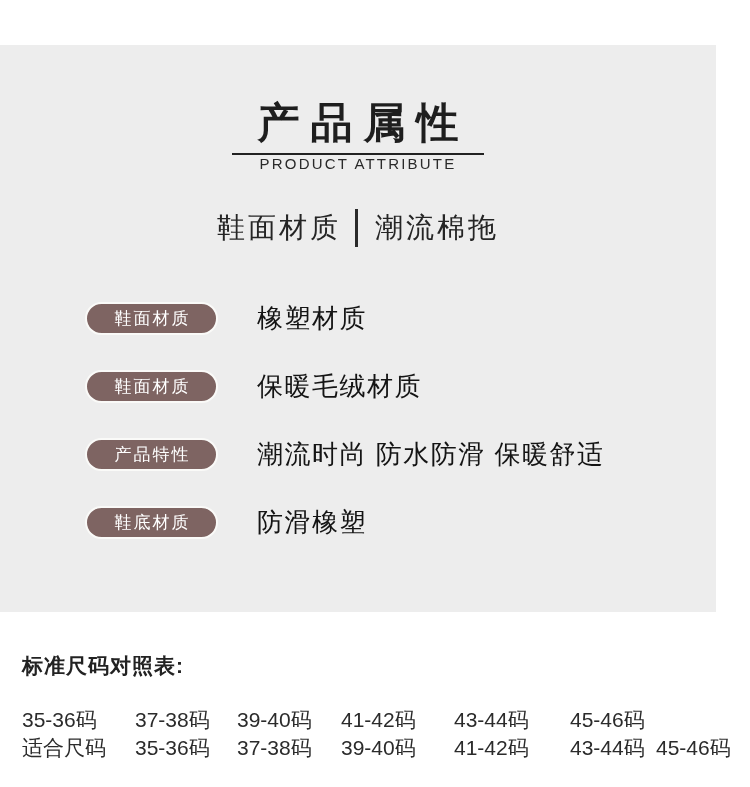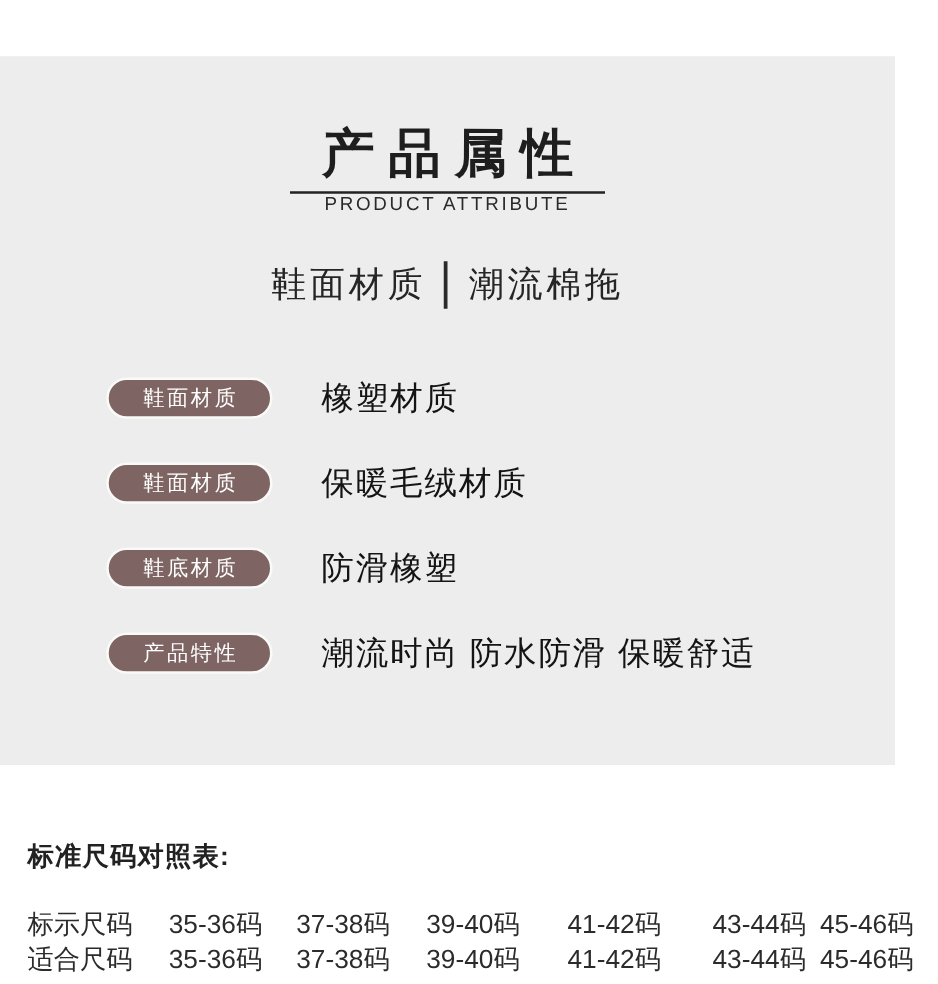--- a/index.html
+++ b/index.html
@@ -90,21 +90,21 @@
     color: #141414;
   }
   
   .size-section {
     position: absolute;
     top: 612px;
     left: 0;
     width: 750px;
     height: 175px;
     background: #ffffff;
-    padding: 59px 0 0 22px;
+    padding: 40px 0 0 22px;
   }
   .size-heading {
     font-size: 21px;
     font-weight: 700;
     letter-spacing: 1px;
     color: #222222;
   }
   .size-row {
     display: grid;
     grid-template-columns: 113px 102px 104px 113px 116px 86px auto;
@@ -147,40 +147,39 @@
 
       <div class="attr-row">
         <div class="attr-badge">
           <span>鞋面材质</span>
         </div>
         <div class="attr-value">保暖毛绒材质</div>
       </div>
 
       <div class="attr-row">
         <div class="attr-badge">
-          <span>鞋底材质</span>
+          <span>产品特性</span>
         </div>
-        <div class="attr-value">防滑橡塑</div>
+        <div class="attr-value">潮流时尚  防水防滑  保暖舒适</div>
       </div>
 
       <div class="attr-row">
         <div class="attr-badge">
-          <span>产品特性</span>
+          <span>鞋底材质</span>
         </div>
-        <div class="attr-value">潮流时尚  防水防滑  保暖舒适</div>
+        <div class="attr-value">防滑橡塑</div>
       </div>
 
     </div>
   </div>
 
   <div class="size-section">
     <div class="size-heading">标准尺码对照表:</div>
 
     <div class="size-row first">
-      <span class="size-cell">标示尺码</span>
       <span class="size-cell">35-36码</span>
       <span class="size-cell">37-38码</span>
       <span class="size-cell">39-40码</span>
       <span class="size-cell">41-42码</span>
       <span class="size-cell">43-44码</span>
       <span class="size-cell">45-46码</span>
     </div>
 
     <div class="size-row second">
       <span class="size-cell">适合尺码</span>

